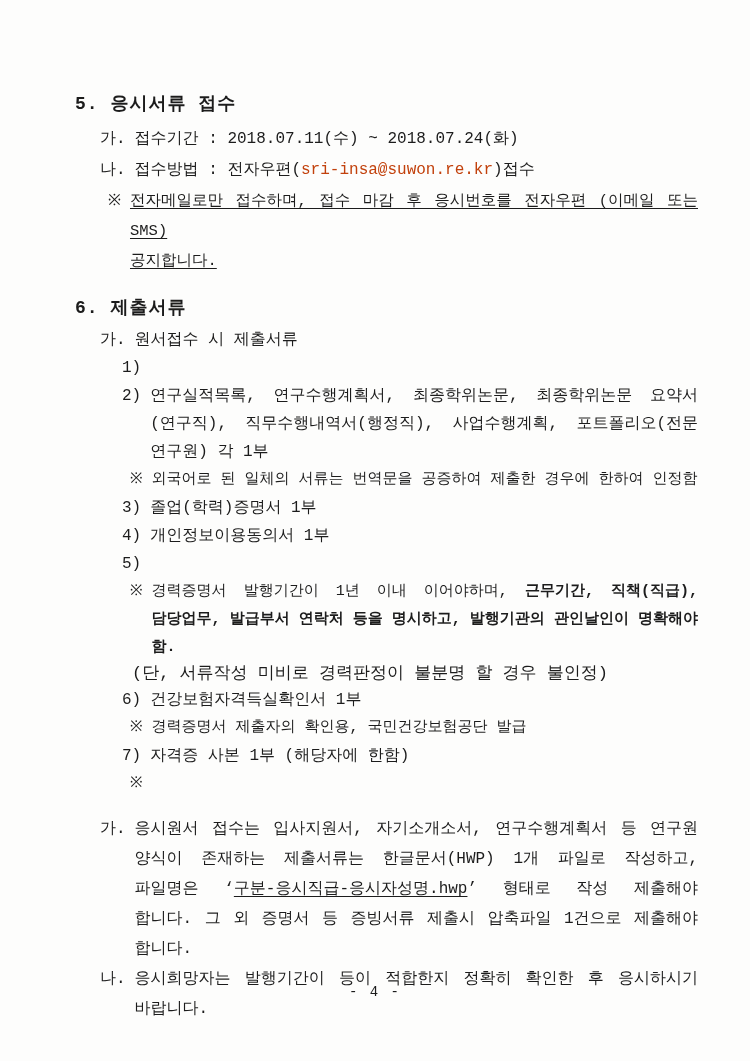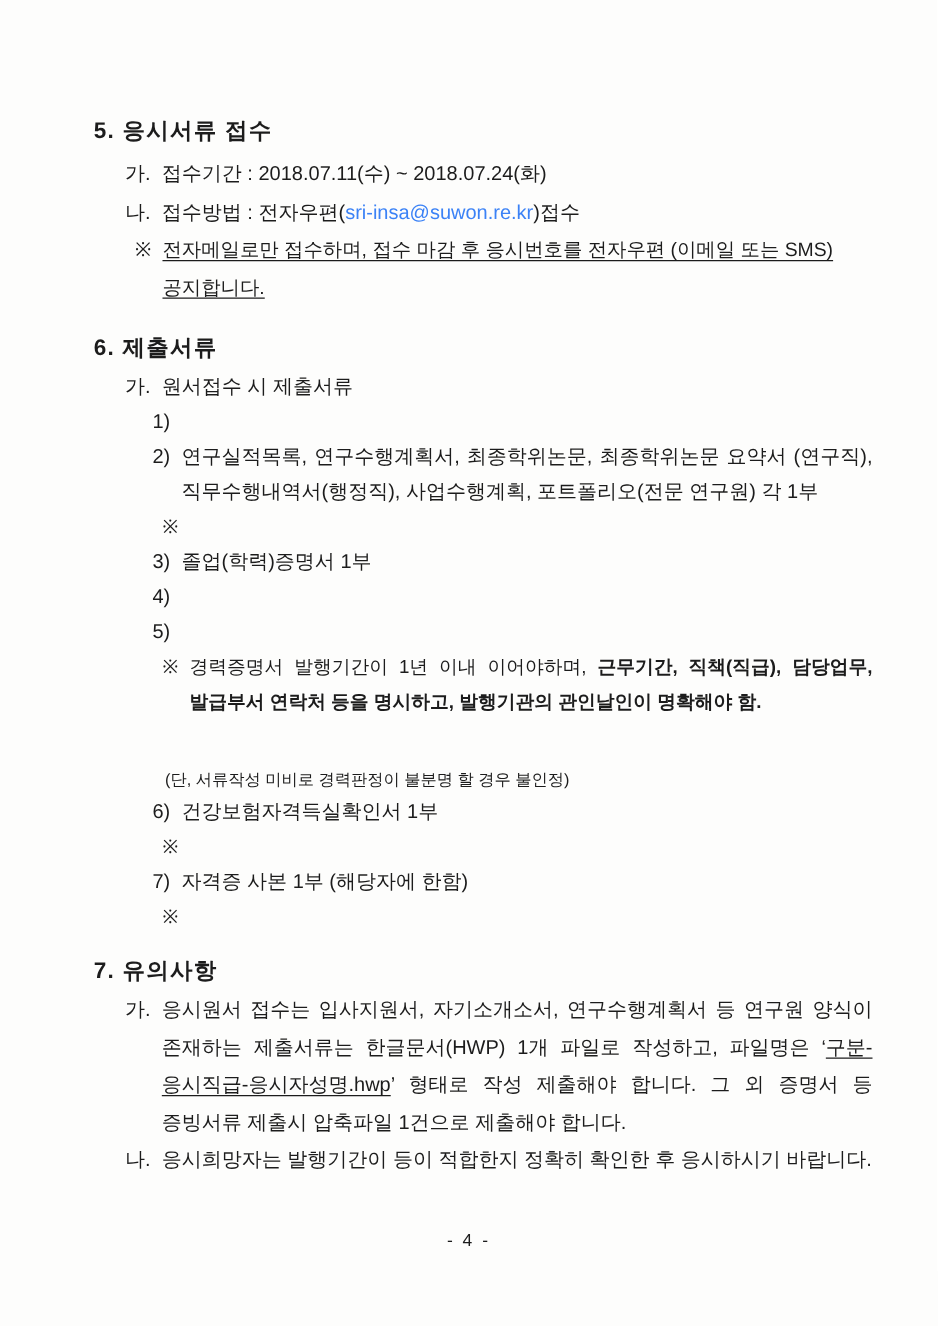--- a/index.html
+++ b/index.html
@@ -2,21 +2,21 @@
 <html><head>
 <meta charset="utf-8">
 <style>
   html, body { margin: 0; padding: 0; background: #ffffff; }
   .page {
     position: relative;
     width: 750px;
     height: 1061px;
     background: #fdfdfc;
     box-sizing: border-box;
-    font-family: Liberation Sans, sans-serif;
+    font-family: Liberation Mono, monospace;
     color: #1c1c1c;
     overflow: hidden;
   }
   .content {
     padding: 92px 52px 0 75px;
     box-sizing: border-box;
   }
   .sec-title {
     font-size: 18px;
     font-weight: 700;
@@ -40,24 +40,23 @@
   .lbl { white-space: nowrap; margin-right: 9px; }
   .txt { flex: 1; text-align: justify; word-break: keep-all; }
 
   .ind-ga   { padding-left: 25px; }
   .ind-num  { padding-left: 47px; }
   .ind-note { padding-left: 55px; font-size: 15px; }
   .sec5 .ind-note { padding-left: 33px; font-size: 15.5px; line-height: 30px; }
 
   .sub-note {
     padding-left: 57px;
-    font-size: 13px;
+    font-size: 17px;
     line-height: 24px;
     word-break: keep-all;
-    margin-top: 36px;
   }
 
   .u {
     text-decoration: underline;
     text-underline-offset: 3px;
     text-decoration-thickness: 1px;
   }
   .b { font-weight: 700; }
 
   .email { cursor: pointer; }
@@ -81,21 +80,21 @@
     <div class="sec5">
       <div class="sec-title">5. 응시서류 접수</div>
 
       <div class="row ind-ga">
         <span class="lbl">가.</span>
         <span class="txt">접수기간 : 2018.07.11(수) ~ 2018.07.24(화)</span>
       </div>
 
       <div class="row ind-ga">
         <span class="lbl">나.</span>
-        <span class="txt"><span>접수방법 : 전자우편(</span><span class="email" style="color: #3b82f6;">sri-insa@suwon.re.kr</span><span>)접수</span></span>
+        <span class="txt"><span>접수방법 : 전자우편(</span><span class="email" style="color: #c2410c;">sri-insa@suwon.re.kr</span><span>)접수</span></span>
       </div>
 
       <div class="row ind-note">
         <span class="lbl">※</span>
         <span class="txt">
           <span class="u">전자메일로만 접수하며, 접수 마감 후 응시번호를 전자우편 (이메일 또는 SMS)</span><br>
           <span class="u">공지합니다.</span>
         </span>
       </div>
     </div>
@@ -112,62 +111,64 @@
         <span class="lbl">1)</span>
       </div>
 
       <div class="row ind-num">
         <span class="lbl">2)</span>
         <span class="txt">연구실적목록, 연구수행계획서, 최종학위논문, 최종학위논문 요약서 (연구직), 직무수행내역서(행정직), 사업수행계획, 포트폴리오(전문 연구원) 각 1부</span>
       </div>
 
       <div class="row ind-note">
         <span class="lbl">※</span>
+        <span class="txt">외국어로 된 일체의 서류는 번역문을 공증하여 제출한 경우에 한하여 인정함</span>
       </div>
 
       <div class="row ind-num">
         <span class="lbl">3)</span>
         <span class="txt">졸업(학력)증명서 1부</span>
       </div>
 
       <div class="row ind-num">
         <span class="lbl">4)</span>
+        <span class="txt">개인정보이용동의서 1부</span>
       </div>
 
       <div class="row ind-num">
         <span class="lbl">5)</span>
       </div>
 
       <div class="row ind-note">
         <span class="lbl">※</span>
         <span class="txt"><span>경력증명서 발행기간이 1년 이내 이어야하며, </span><span class="b">근무기간, 직책(직급), 담당업무, 발급부서 연락처 등을 명시하고, 발행기관의 관인날인이 명확해야 함.</span></span>
       </div>
       <div class="sub-note">(단, 서류작성 미비로 경력판정이 불분명 할 경우 불인정)</div>
 
       <div class="row ind-num">
         <span class="lbl">6)</span>
         <span class="txt">건강보험자격득실확인서 1부</span>
       </div>
 
       <div class="row ind-note">
         <span class="lbl">※</span>
+        <span class="txt">경력증명서 제출자의 확인용, 국민건강보험공단 발급</span>
       </div>
 
       <div class="row ind-num">
         <span class="lbl">7)</span>
         <span class="txt">자격증 사본 1부 (해당자에 한함)</span>
       </div>
 
       <div class="row ind-note">
         <span class="lbl">※</span>
       </div>
     </div>
 
     <div class="sec7">
-      <div class="sec-title">7. 유의사항</div>
 
       <div class="row ind-ga">
         <span class="lbl">가.</span>
         <span class="txt"><span>응시원서 접수는 입사지원서, 자기소개소서, 연구수행계획서 등 연구원 양식이 존재하는 제출서류는 한글문서(HWP) 1개 파일로 작성하고, 파일명은 ‘</span><span class="u">구분-응시직급-응시자성명.hwp</span><span>’ 형태로 작성 제출해야 합니다. 그 외 증명서 등 증빙서류 제출시 압축파일 1건으로 제출해야 합니다.</span></span>
       </div>
 
       <div class="row ind-ga">
         <span class="lbl">나.</span>
         <span class="txt">응시희망자는 발행기간이 등이 적합한지 정확히 확인한 후 응시하시기 바랍니다.</span>
       </div>

